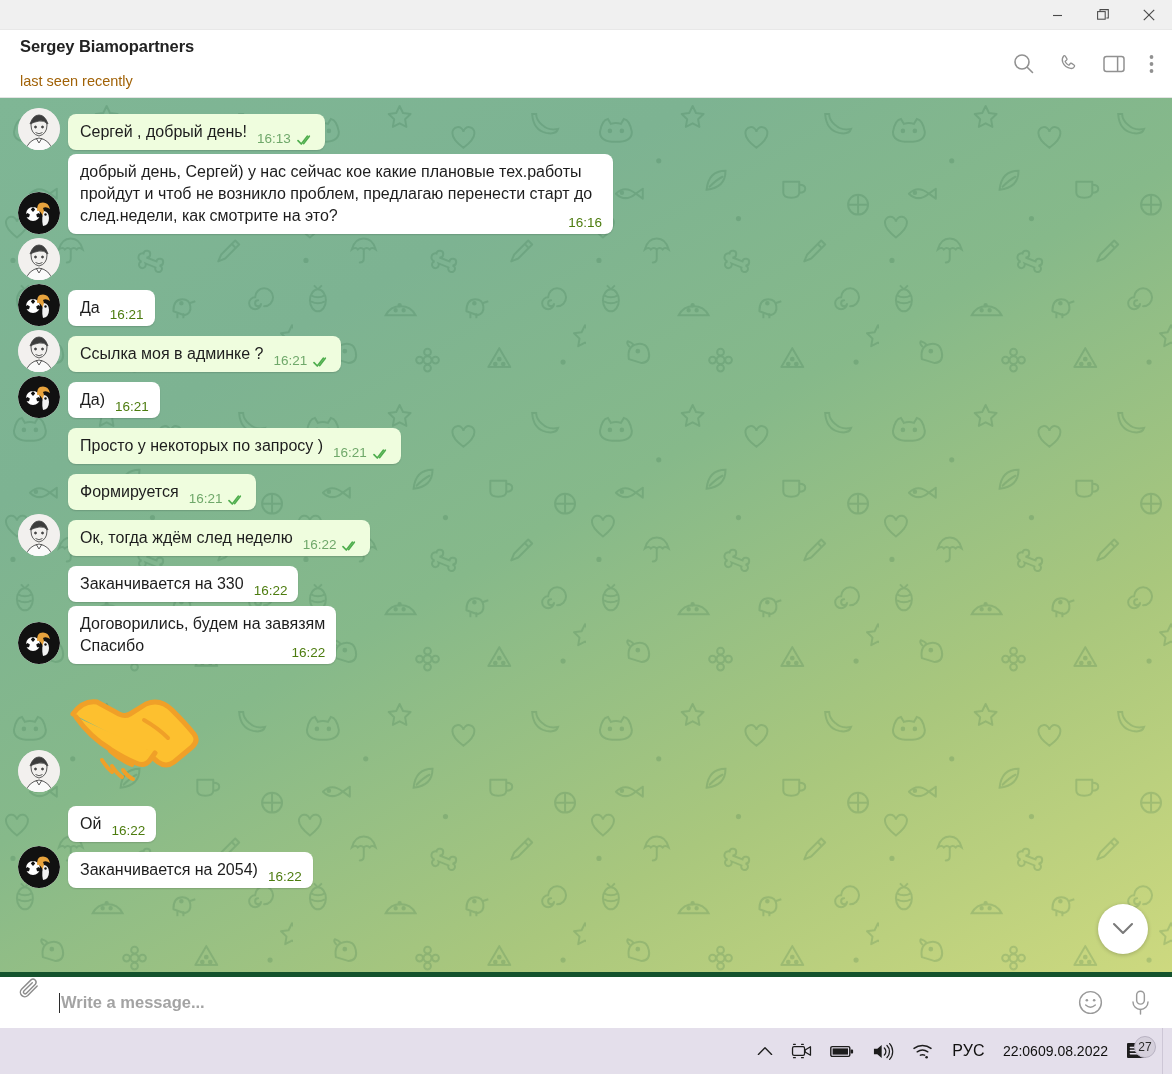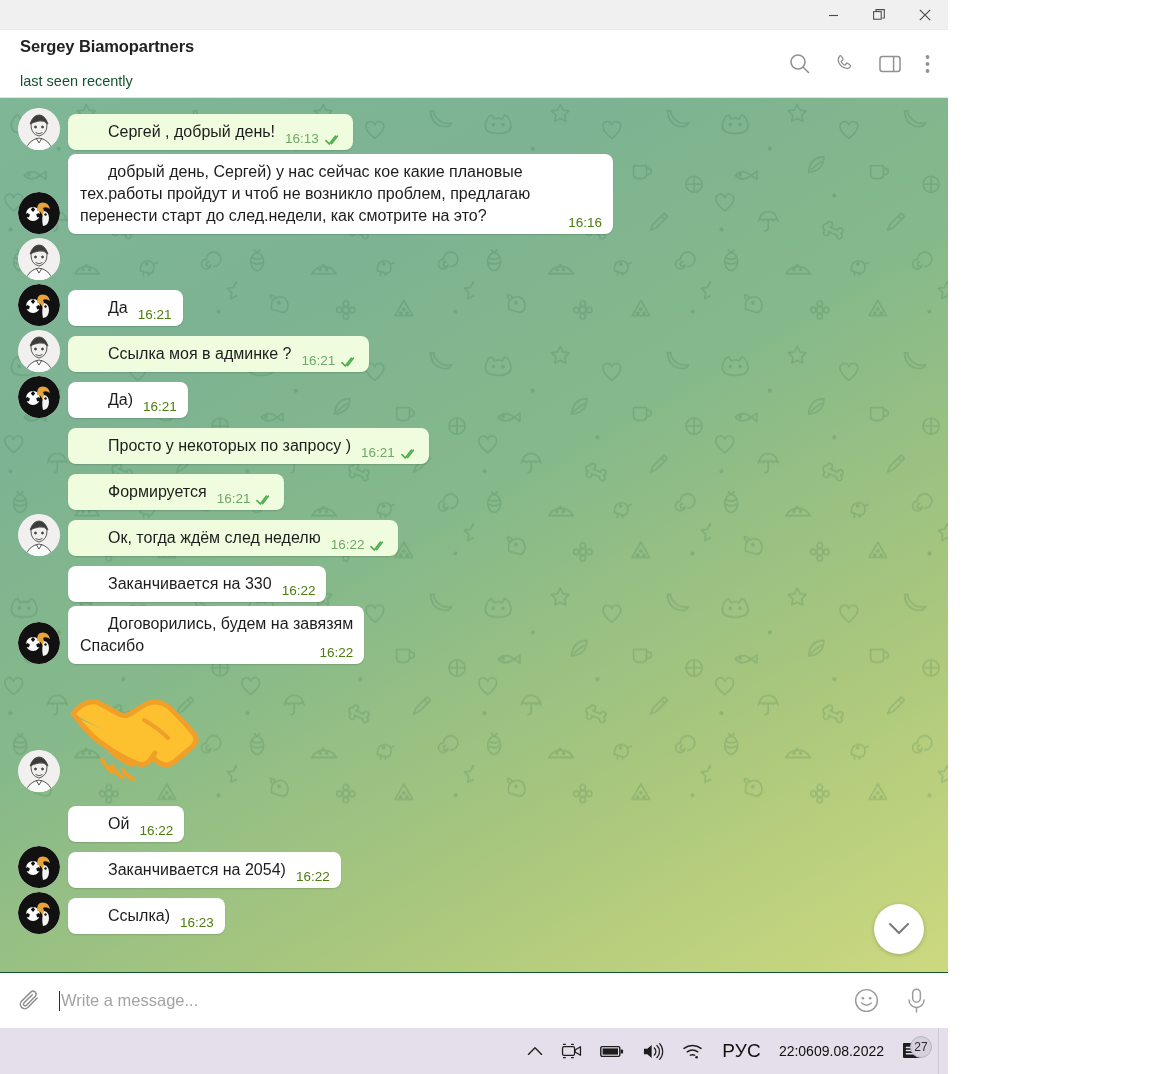--- a/index.html
+++ b/index.html
@@ -2,21 +2,21 @@
 <html><head>
 <meta charset="utf-8">
 <style>
   * { box-sizing: border-box; margin: 0; padding: 0; }
   html, body {
     width: 1176px; height: 1074px;
     overflow: hidden;
     font-family: "Liberation Sans", "DejaVu Sans", sans-serif;
     background: #ffffff;
   }
-  #app { position: relative; width: 948px; height: 1074px; display: flex; flex-direction: column; }
+  #app { position: relative; width: 1172px; height: 1074px; display: flex; flex-direction: column; }
 
   
   .titlebar {
     height: 30px; background: #f0f0f0;
     display: flex; align-items: center; justify-content: flex-end;
     flex: 0 0 30px; border-bottom: 1px solid #e8e8e8;
   }
   .winbtn {
     width: 46px; height: 30px; display: flex; align-items: center; justify-content: center;
     color: #4a4a4a;
@@ -26,21 +26,21 @@
   .chat-header {
     height: 68px; flex: 0 0 68px; background: #ffffff;
     display: flex; align-items: center; padding: 0 18px 0 20px;
     border-bottom: 1px solid #e4e4e4; position: relative; z-index: 5;
   }
   .peer-info { flex: 1 1 auto; min-width: 0; }
   .peer-name {
     font-size: 16.5px; font-weight: bold; color: #222; line-height: 1.25;
     letter-spacing: -0.1px;
   }
-  .peer-status { font-size: 14.5px; color: #14532d; line-height: 1.3; margin-top: 16px; }
+  .peer-status { font-size: 14.5px; color: #a16207; line-height: 1.3; margin-top: 16px; }
   .header-actions { display: flex; align-items: center; gap: 24px; }
   .hicon { color: #919191; display: flex; align-items: center; justify-content: center; }
 
   
   .chat-body {
     position: relative; flex: 1 1 auto; overflow: hidden;
     background:
       linear-gradient(150deg, #7fb695 0%, #7db392 26%, #86b98a 48%, #a9c77d 74%, #cdd97f 100%);
   }
   .doodles { position: absolute; inset: 0; opacity: 0.20; pointer-events: none; }
@@ -59,21 +59,21 @@
   .avatar.hidden { visibility: hidden; }
 
   .bubble {
     max-width: 545px; border-radius: 8px; position: relative;
     padding: 7px 11px 7px 12px;
     box-shadow: 0 1px 1.5px rgba(0,0,0,0.14);
     font-size: 16px; color: #1d1d1d; line-height: 1.36;
   }
   .bubble.out { background: #effdde; }
   .bubble.in  { background: #ffffff; }
-  .bubble .text { display: inline; white-space: pre-wrap; word-wrap: break-word; margin-left: 28px; }
+  .bubble .text { display: inline; white-space: pre-wrap; word-wrap: break-word; }
   .meta {
     display: inline-flex; align-items: center; gap: 6px;
     float: right; margin: 6px 0 -2px 10px;
     font-size: 13.5px; position: relative; top: 3px;
   }
   .bubble.out .meta { color: #6fa86a; }
   .bubble.in  .meta { color: #4d7c0f; }
   .ticks { display: inline-flex; color: #4fae4e; position: relative; top: 1px; }
   .bubble.multiline .meta { float: right; }
 
@@ -85,22 +85,22 @@
   .fab {
     position: absolute; right: 24px; bottom: 18px;
     width: 50px; height: 50px; border-radius: 50%;
     background: #ffffff; box-shadow: 0 1px 4px rgba(0,0,0,0.22);
     display: flex; align-items: center; justify-content: center; color: #7a7a7a;
   }
 
   
   .composer {
     flex: 0 0 56px; height: 56px; background: #fff;
-    display: flex; align-items: center; padding: 0 20px 0 18px;
-    border-top: 1px solid #14532d; gap: 0;
+    display: flex; padding: 0 20px 0 18px;
+    border-top: 5px solid #14532d; gap: 0; font-weight: bold;
   }
   .clip { color: #8c8c8c; margin-right: 18px; display: flex; }
   .input-wrap { flex: 1 1 auto; display: flex; align-items: center; position: relative; }
   .caret {
     width: 1px; height: 20px; background: #2b2b2b; margin-right: 1px;
     animation: blink 1.1s steps(1) infinite;
   }
   @keyframes blink { 0%,50% { opacity: 1; } 51%,100% { opacity: 1; } }
   .ph { font-size: 16.5px; color: #a3a3a3; }
   .composer-actions { display: flex; align-items: center; gap: 26px; margin-left: 16px; }
@@ -110,21 +110,21 @@
   .taskbar {
     flex: 0 0 46px; height: 46px; background: #e4dfeb;
     display: flex; align-items: center; justify-content: flex-end;
     padding-right: 6px; gap: 0;
   }
   .tray { display: flex; align-items: center; gap: 0; }
   .tray-item {
     display: flex; align-items: center; justify-content: center;
     height: 46px; padding: 0 9px; color: #1d1d1d;
   }
-  .tray-lang { font-size: 19px; color: #10100f; padding: 0 10px; letter-spacing: 0.2px; }
+  .tray-lang { font-size: 16px; color: #10100f; padding: 0 10px; letter-spacing: 0.2px; }
   .clock {
     display: flex; flex-direction: row; align-items: center; justify-content: center;
     font-size: 14px; color: #10100f; line-height: 1.35; padding: 0 12px 0 8px;
   }
   .notif { position: relative; padding: 0 10px 0 6px; display: flex; align-items: center; }
   .notif-badge {
     position: absolute; right: 2px; bottom: 4px;
     width: 22px; height: 22px; border-radius: 50%;
     background: #d5d0dc; border: 1px solid #b8b2c2;
     display: flex; align-items: center; justify-content: center;
@@ -588,39 +588,20 @@
             <circle cx="27.5" cy="22.5" r="1.2" fill="#111"></circle>
           </svg>
         </div>
         <div class="bubble in">
           <span class="text">Заканчивается на 2054)</span><span class="meta">
               <span>16:22</span>
             </span>
         </div>
       </div>
 
-      <div class="msg-row">
-        <div class="avatar-slot">
-          <svg class="avatar" viewBox="0 0 42 42">
-            <circle cx="21" cy="21" r="21" fill="#111"></circle>
-            <circle cx="15" cy="22" r="7" fill="#fff"></circle>
-            <path d="M15 15 l2.2 2.5 -2.2 2.4 -2.2-2.4z" fill="#111"></path>
-            <path d="M9.5 21 l2.4 1.6 -0.9 2.7 -2.9 0 -0.9-2.7z" fill="#111"></path>
-            <path d="M20.5 21 l2.4 1.6 -0.9 2.7 -2.9 0 -0.9-2.7z" fill="#111"></path>
-            <path d="M22 11 q8-2 10 6 q-4-3-7-1 q2 4 0 8 q-3-6-6-5 q0-7 3-8z" fill="#e8a33d"></path>
-            <path d="M26 19 q5 1 5 7 q0 7-6 8 q-2-8 1-15z" fill="#f2f2f2"></path>
-            <circle cx="27.5" cy="22.5" r="1.2" fill="#111"></circle>
-          </svg>
-        </div>
-        <div class="bubble in">
-          <span class="text">Ссылка)</span><span class="meta">
-              <span>16:23</span>
-            </span>
-        </div>
-      </div>
 
     </div>
 
     <div class="fab">
       <svg width="22" height="14" viewBox="0 0 22 14">
         <path d="M2 2 L11 11 L20 2" fill="none" stroke="currentColor" stroke-width="2.1" stroke-linecap="round" stroke-linejoin="round"></path>
       </svg>
     </div>
   </div>
 

